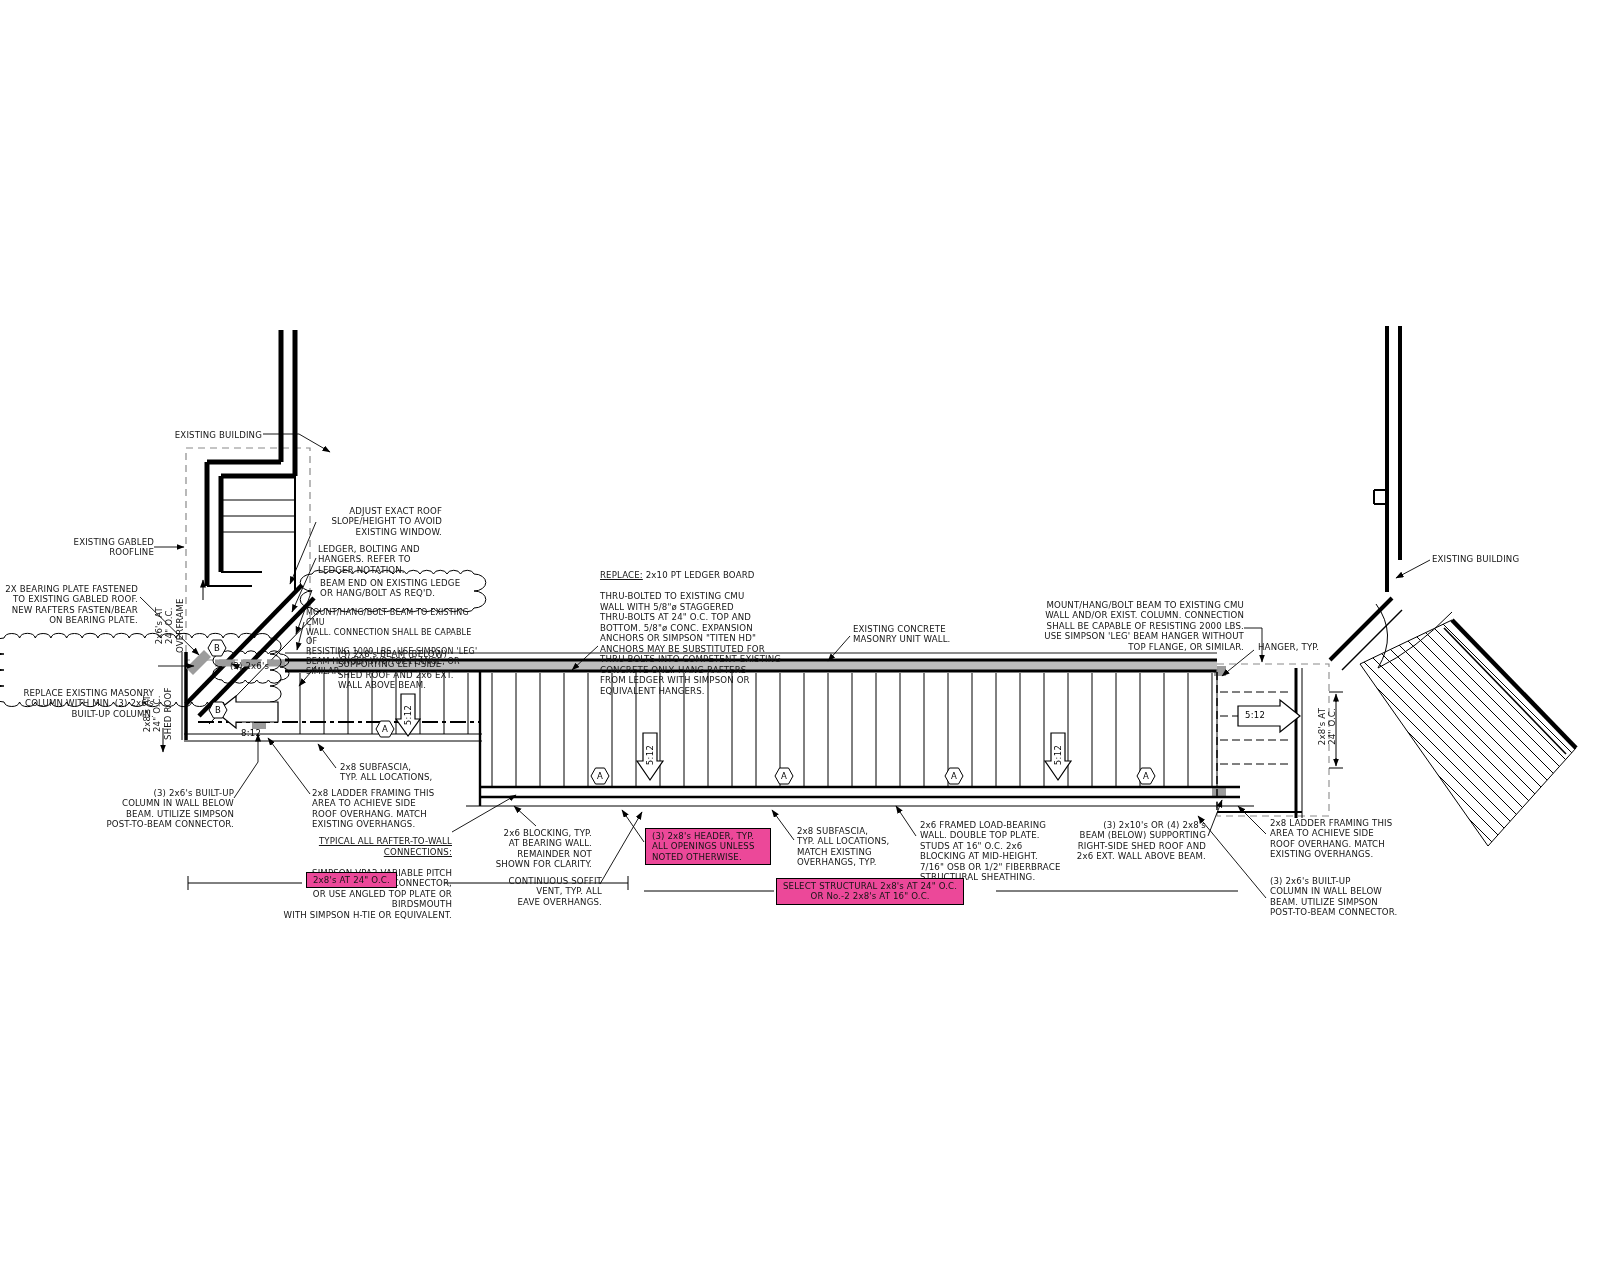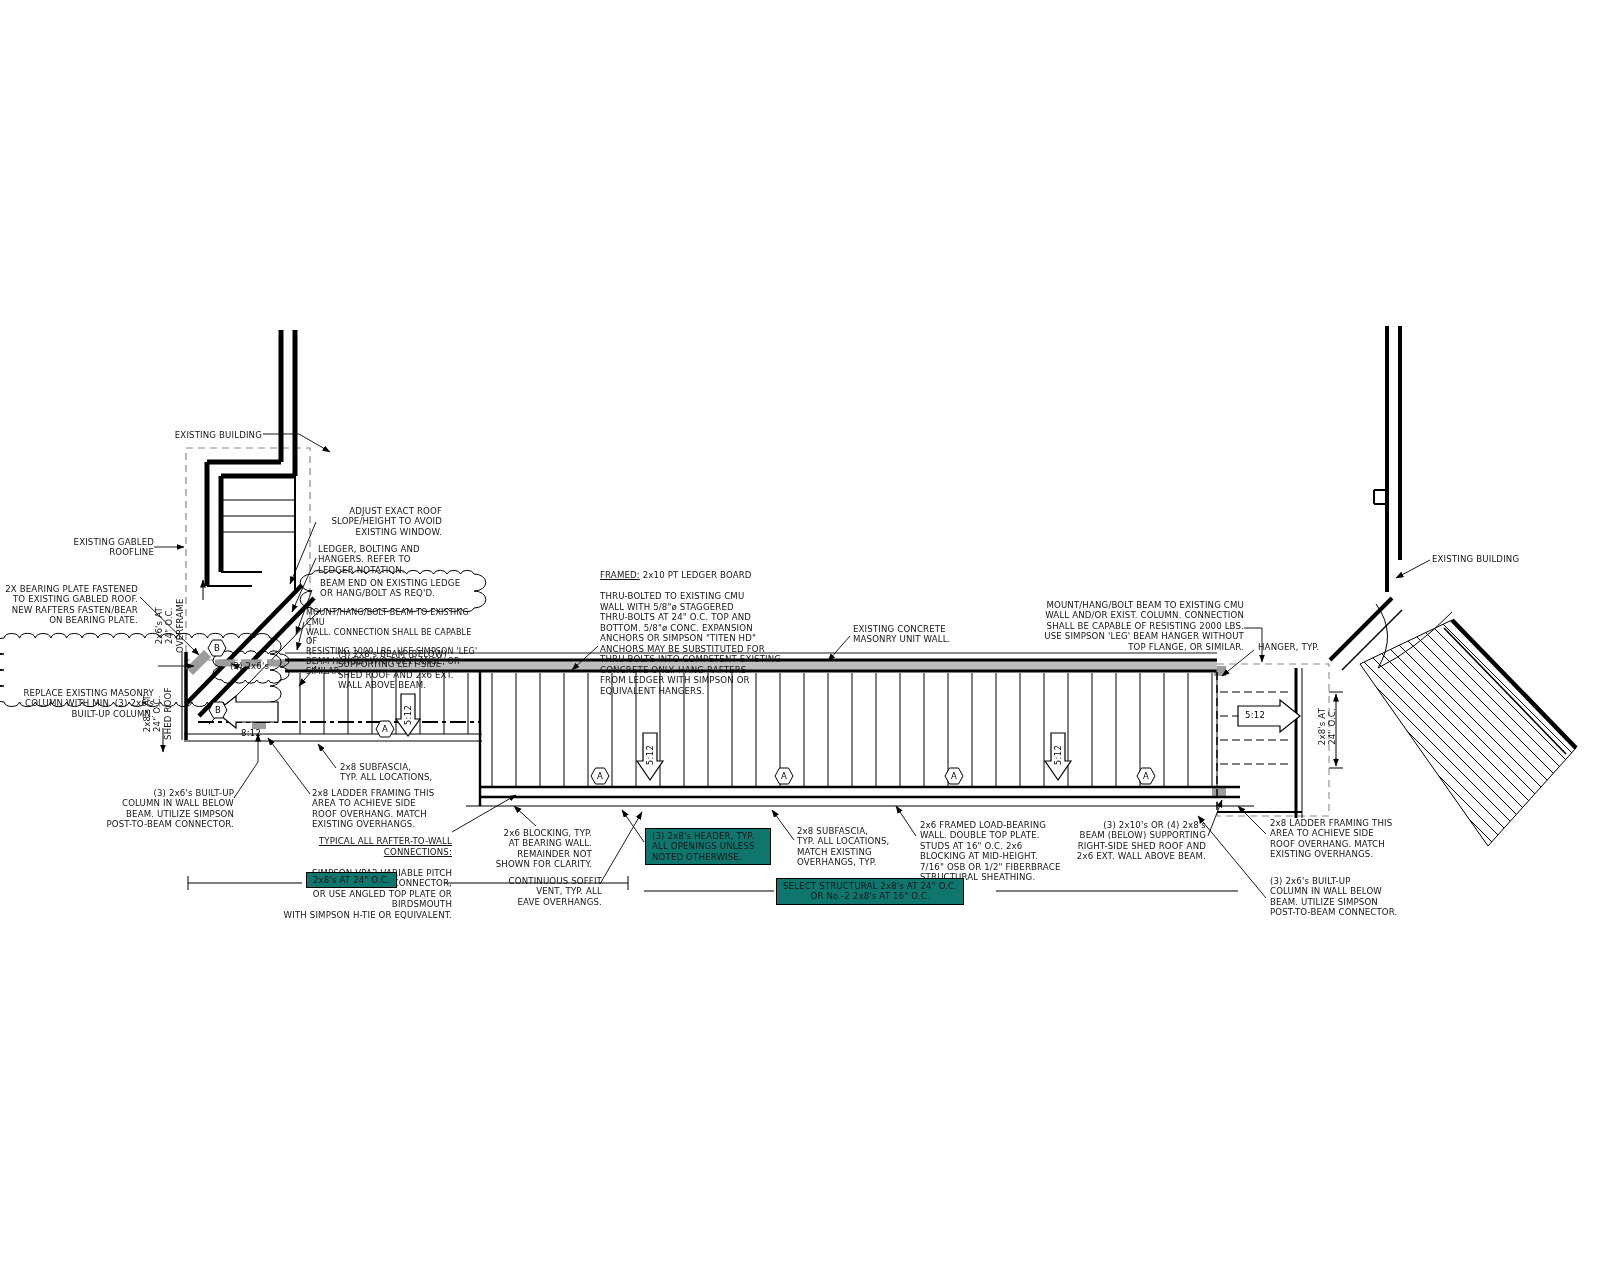--- a/index.html
+++ b/index.html
@@ -5,21 +5,21 @@
   html,body{margin:0;padding:0;background:#fff;}
   #canvas{position:relative;width:1600px;height:1280px;background:#ffffff;overflow:hidden;
           font-family:"DejaVu Sans",sans-serif;color:#111;}
   #linework{position:absolute;left:0;top:0;}
   .note{position:absolute;font-size:8.6px;line-height:1.22;letter-spacing:.15px;
         white-space:pre-line;color:#141414;}
   .r{text-align:right;}
   .c{text-align:center;}
   .sm{font-size:8px;}
   .u{text-decoration:underline;}
-  .box{border:1.3px solid #000;background:#0f766e;padding:2px 6px;}
+  .box{border:1.3px solid #000;background:#ec4899;padding:2px 6px;}
   .rot{transform:rotate(-90deg);transform-origin:center center;}
   .title{position:absolute;left:648px;top:370px;width:380px;text-align:center;
          font-size:16px;letter-spacing:4px;border-bottom:1.6px solid #000;
          padding-bottom:5px;color:#000;}
   .slope{position:absolute;font-size:8.5px;letter-spacing:.3px;color:#000;}
 </style>
 </head>
 <body>
 
 <div id="canvas">
@@ -269,21 +269,21 @@
 </div>
 <div class="note box c" style="left:306px;top:872px;">2x8's AT 24" O.C.</div>
 <div class="note r" style="left:478px;top:828px;width:114px;">2x6 BLOCKING, TYP.
 AT BEARING WALL.
 REMAINDER NOT
 SHOWN FOR CLARITY.</div>
 <div class="note r" style="left:500px;top:876px;width:102px;">CONTINUOUS SOFFIT
 VENT, TYP. ALL
 EAVE OVERHANGS.</div>
 <div class="note" style="left:600px;top:560px;width:196px;">
-  <div><span class="u">FRAMED:</span><span> 2x10 PT LEDGER BOARD</span></div>
+  <div><span class="u">REPLACE:</span><span> 2x10 PT LEDGER BOARD</span></div>
   <div>THRU-BOLTED TO EXISTING CMU
 WALL WITH 5/8"ø STAGGERED
 THRU-BOLTS AT 24" O.C. TOP AND
 BOTTOM. 5/8"ø CONC. EXPANSION
 ANCHORS OR SIMPSON "TITEN HD"
 ANCHORS MAY BE SUBSTITUTED FOR
 THRU-BOLTS INTO COMPETENT EXISTING
 CONCRETE ONLY. HANG RAFTERS
 FROM LEDGER WITH SIMPSON OR
 EQUIVALENT HANGERS.</div>

